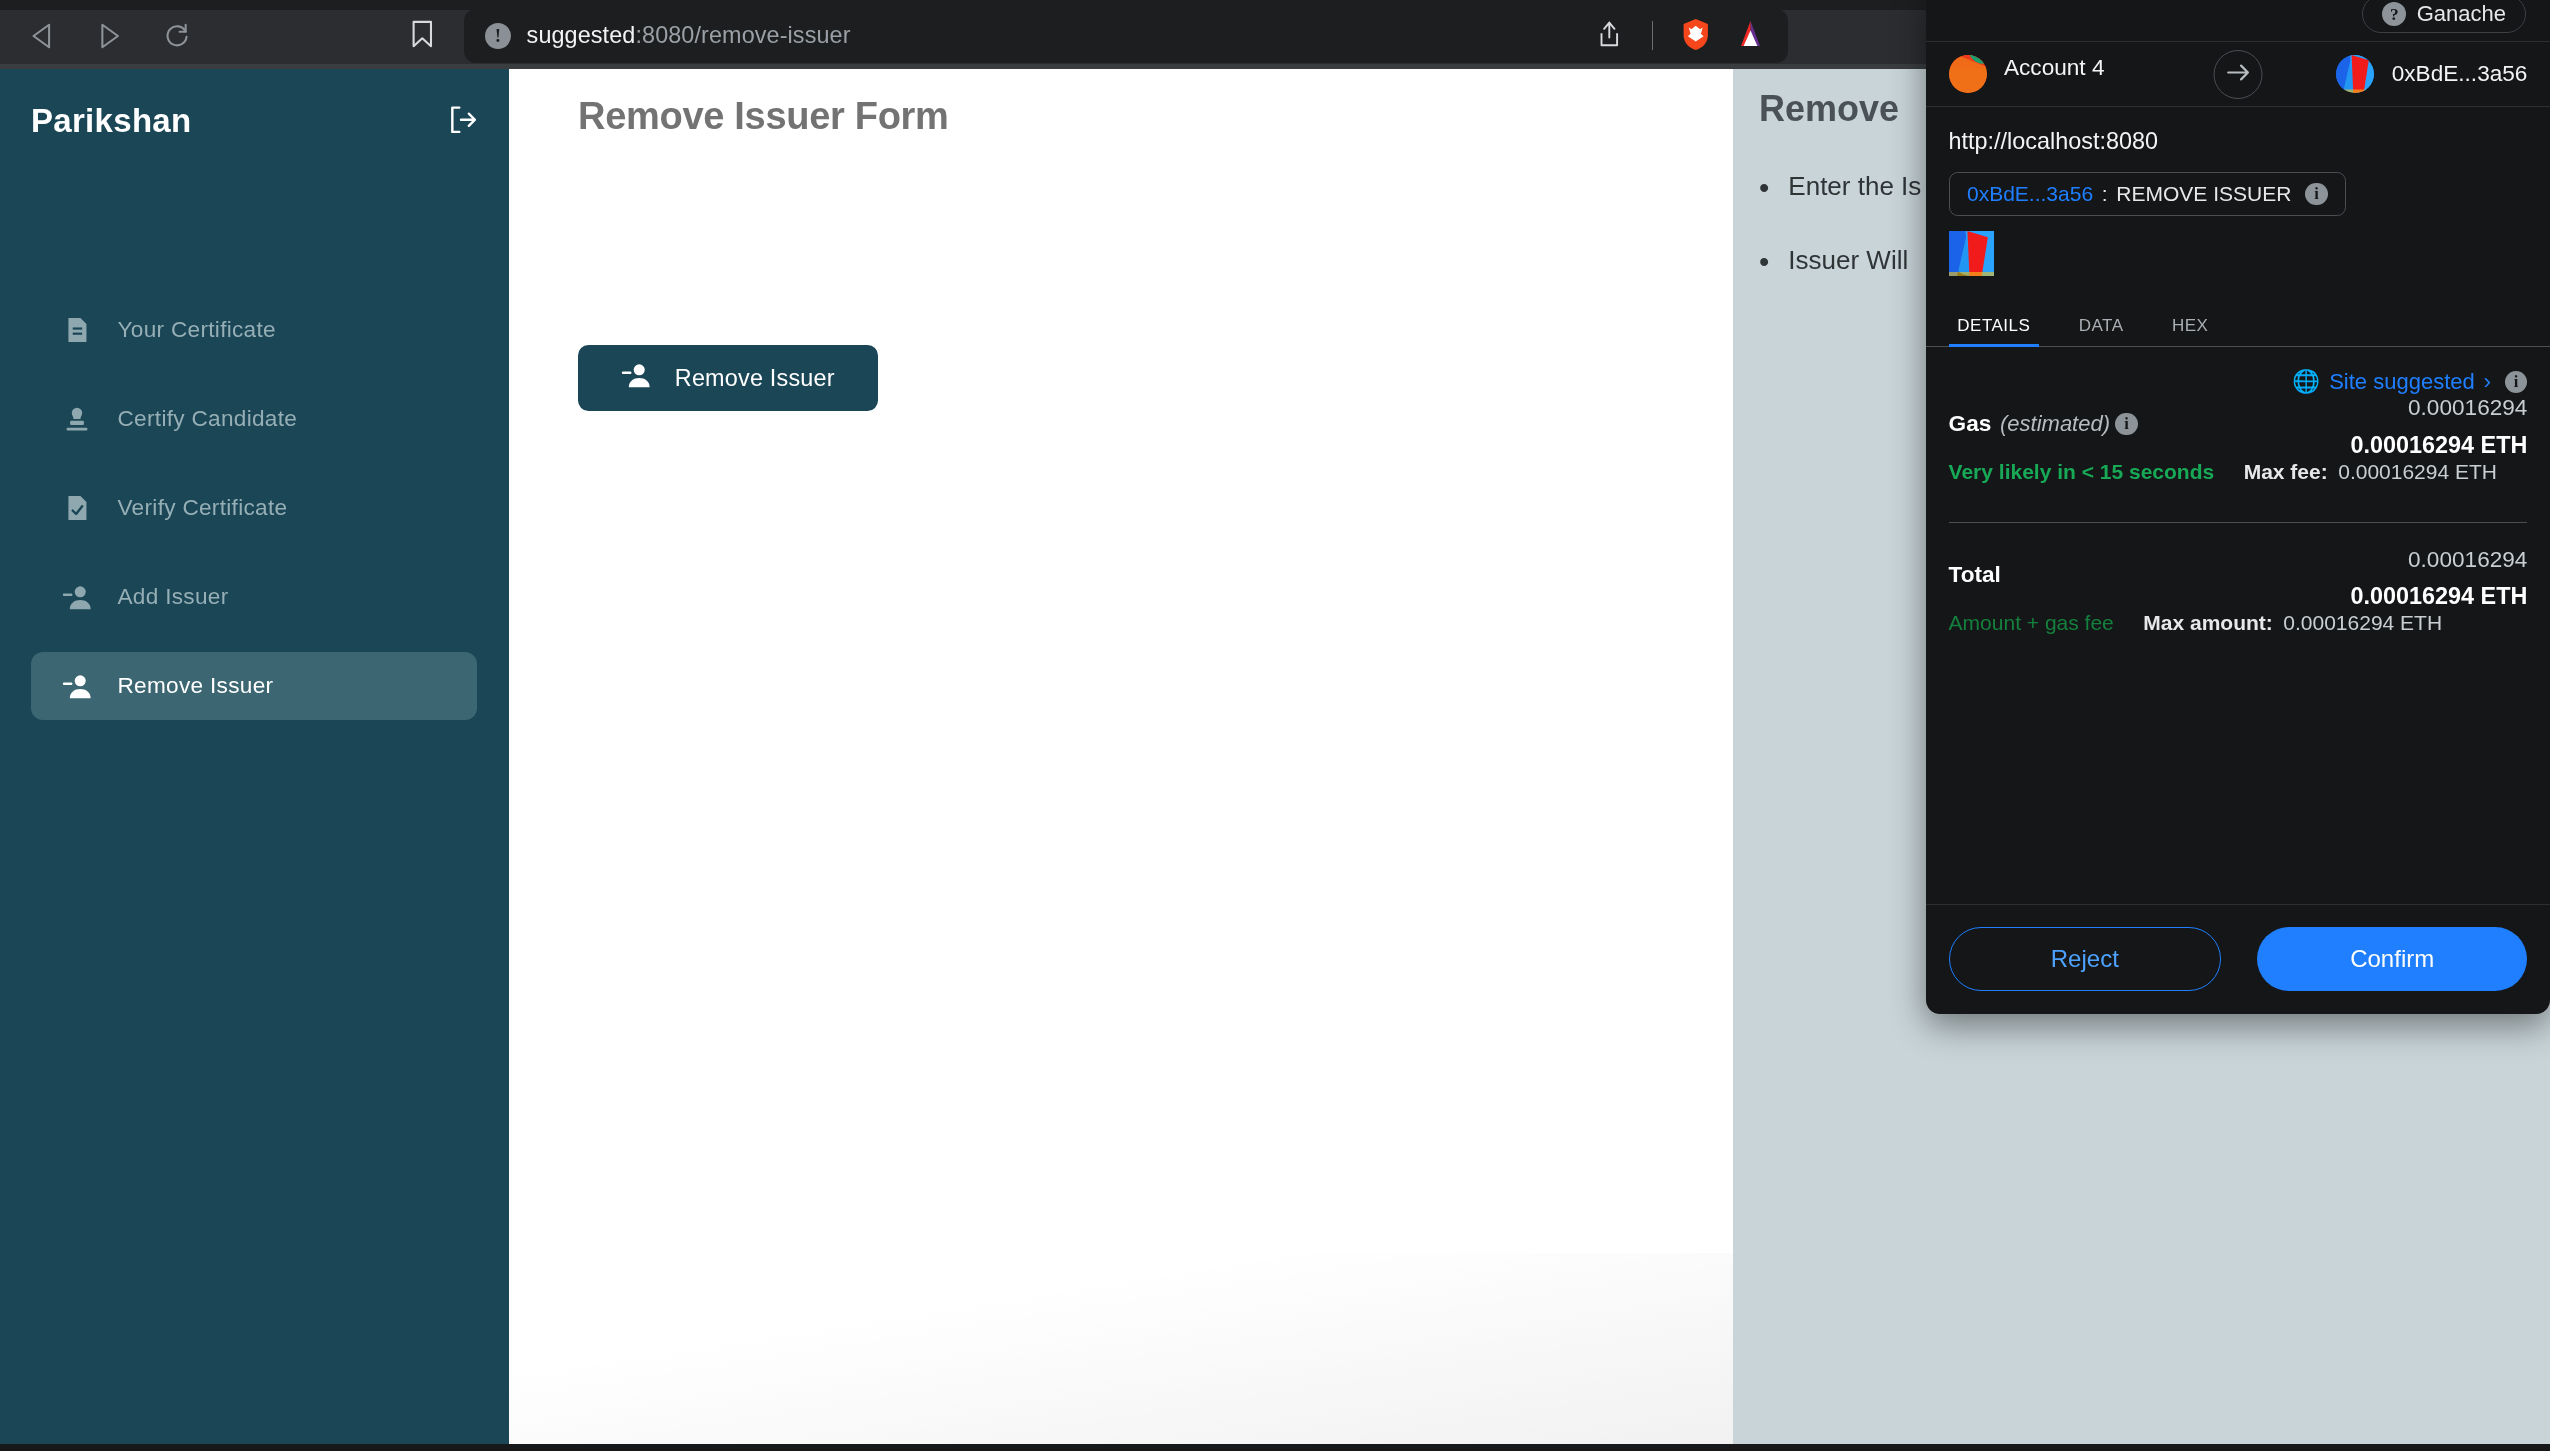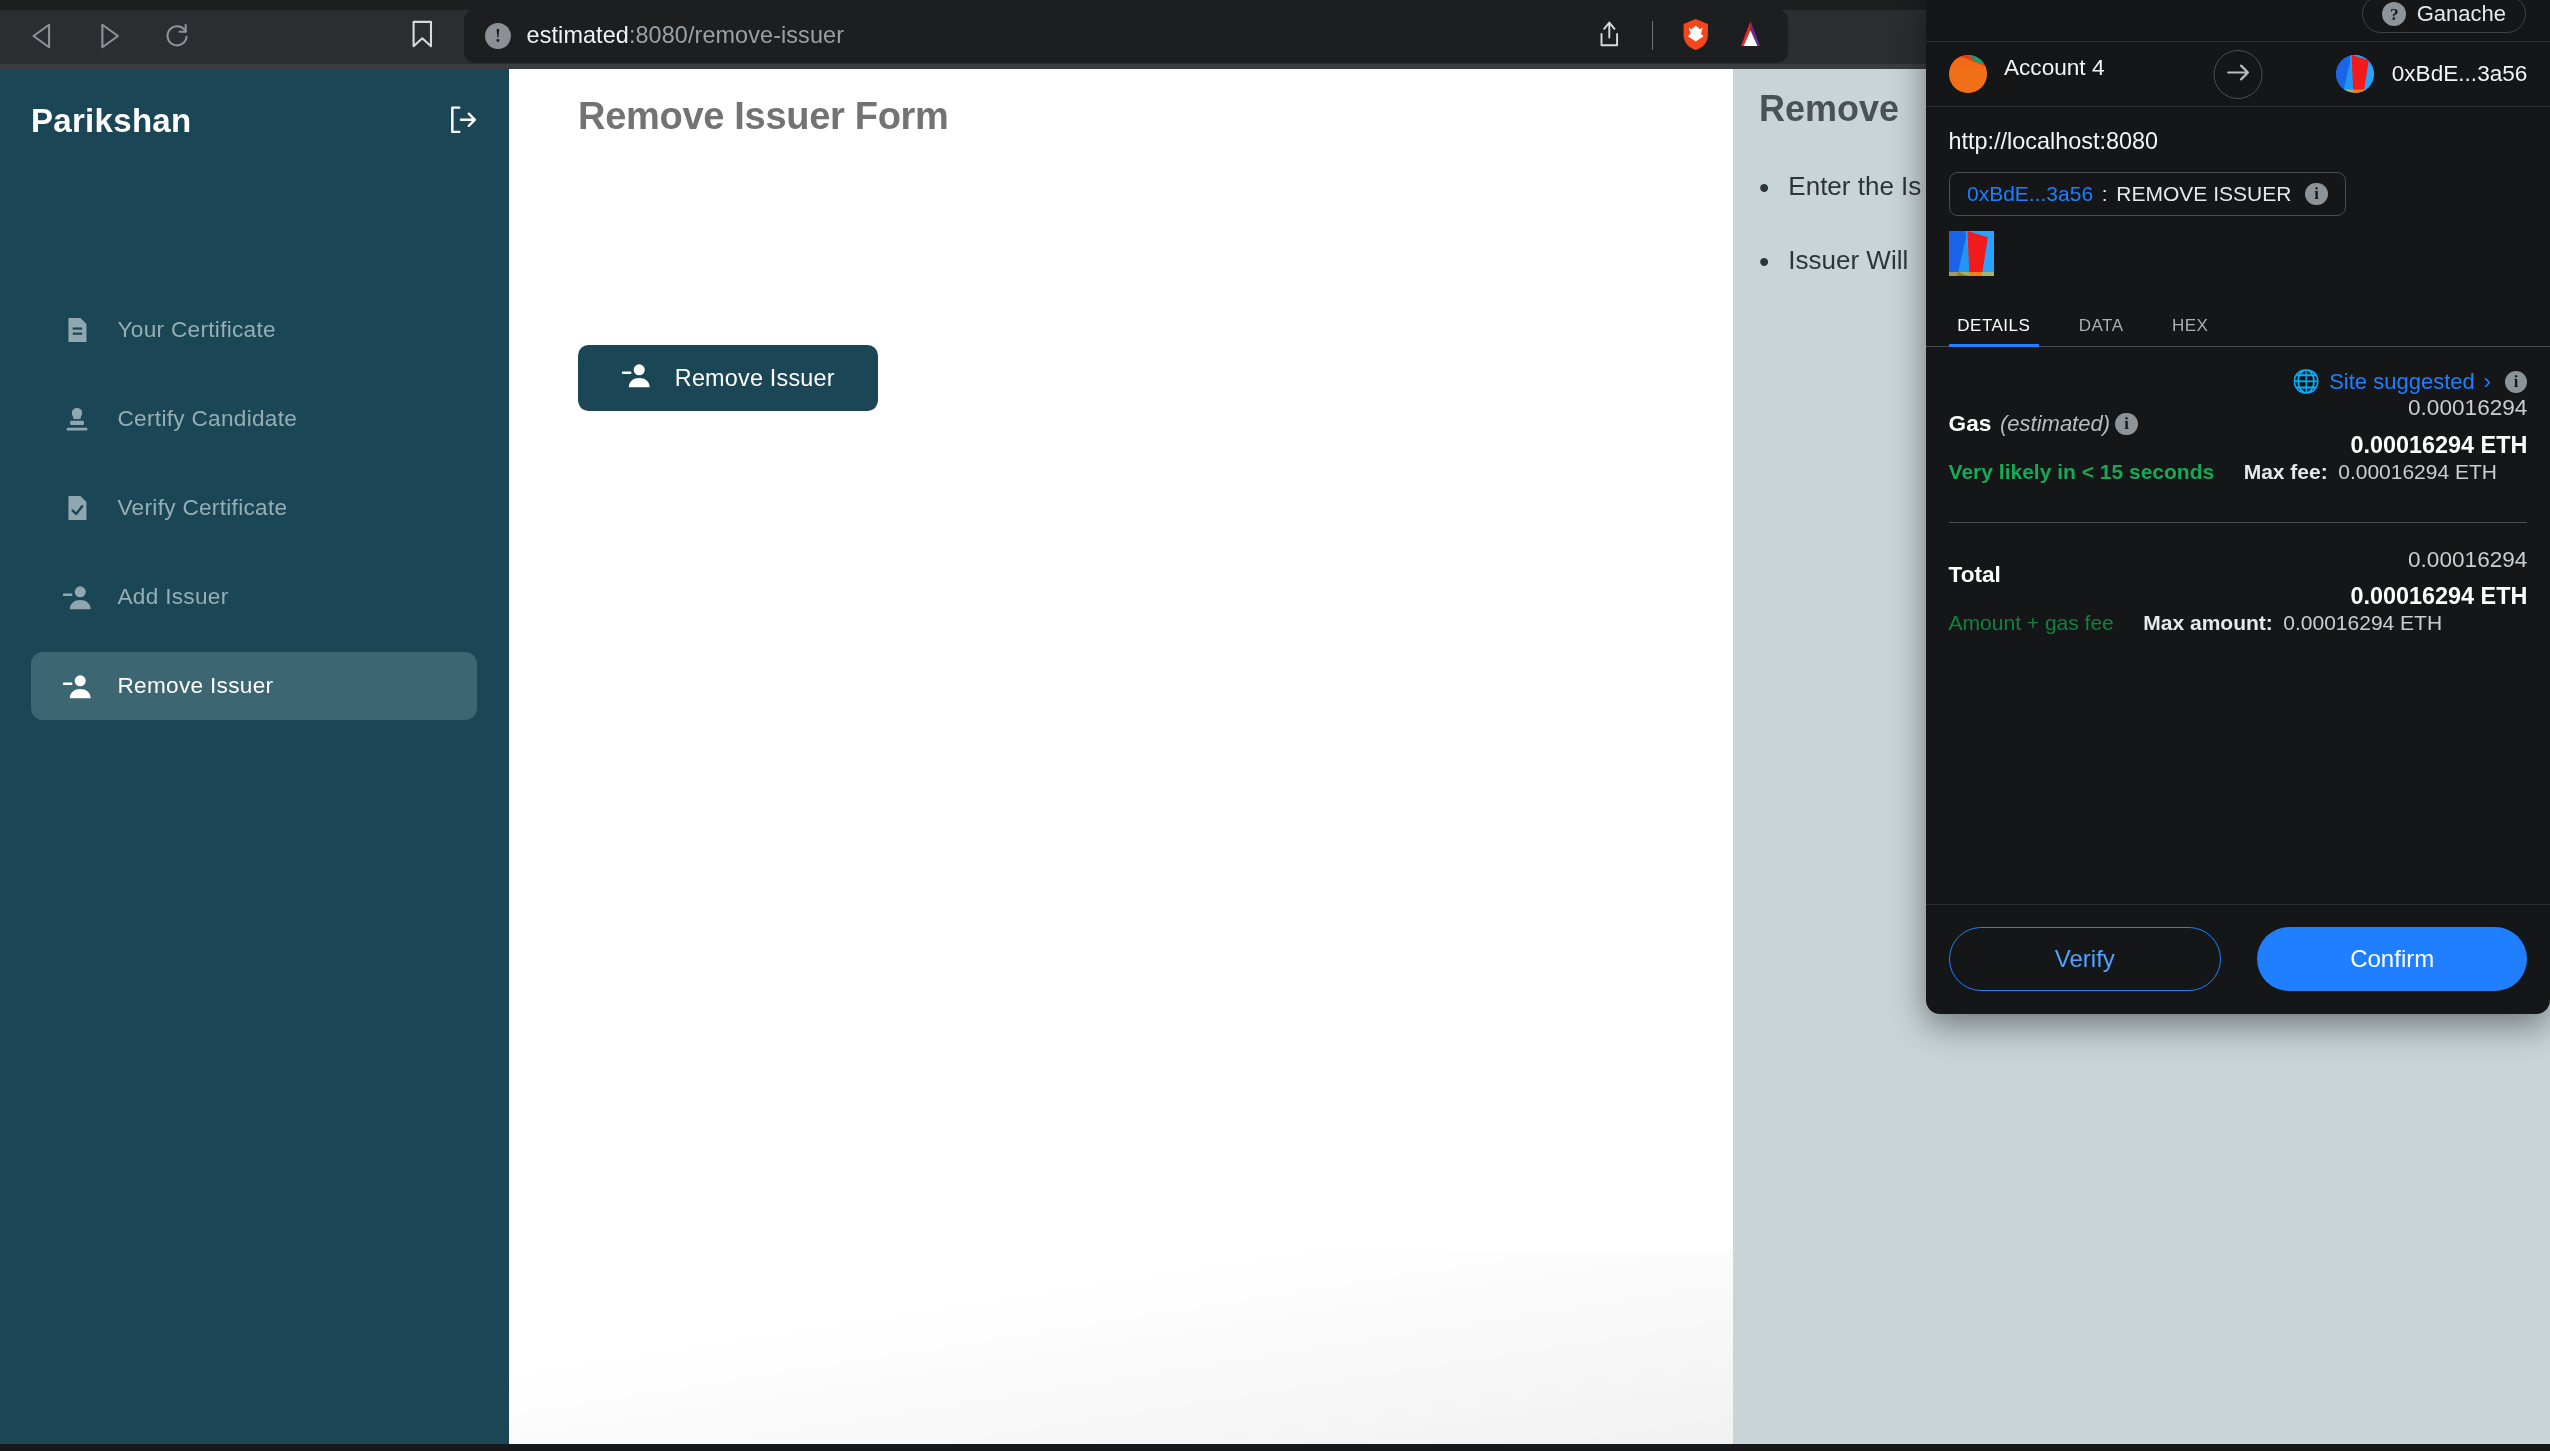--- a/index.html
+++ b/index.html
@@ -271,21 +271,21 @@
     <div class="bookmark-btn">
       <span>
         <svg width="22.6" height="28" viewBox="0 0 26 32">
             <path d="M3 2 H23 V30 L13 21 L3 30 Z" fill="none" stroke="#d8dadd" stroke-width="2.4" stroke-linejoin="round"></path>
           </svg>
       </span>
     </div>
 
     <div class="omnibox">
       <div class="site-info-icon">!</div>
-      <div class="url-text"><span class="host">estimated</span><span>:8080/remove-issuer</span></div>
+      <div class="url-text"><span class="host">suggested</span><span>:8080/remove-issuer</span></div>
       <div class="omni-right">
         <div class="share-btn">
           <span>
             <svg width="22.6" height="26" viewBox="0 0 26 30">
                 <path d="M13 2 L13 19 M13 2 L7 9 M13 2 L19 9" fill="none" stroke="#d8dadd" stroke-width="2.2" stroke-linecap="round"></path>
                 <path d="M4 14 L4 28 H22 V14" fill="none" stroke="#d8dadd" stroke-width="2.2" stroke-linejoin="round"></path>
               </svg>
           </span>
         </div>
         <div class="omni-divider"></div>
@@ -528,20 +528,20 @@
 
       <div class="mm-gasline">
         <span style="color:#15803d;">Amount + gas fee</span>
         <span class="mm-maxfee-label">Max amount:</span>
         <span class="mm-maxfee-val">0.00016294 ETH</span>
       </div>
 
     </div>
 
     <div class="mm-footer">
-      <div class="mm-btn mm-reject">Verify</div>
+      <div class="mm-btn mm-reject">Reject</div>
       <div class="mm-btn mm-confirm">Confirm</div>
     </div>
 
   </div>
 
 </div>
 
 
 </body></html>

